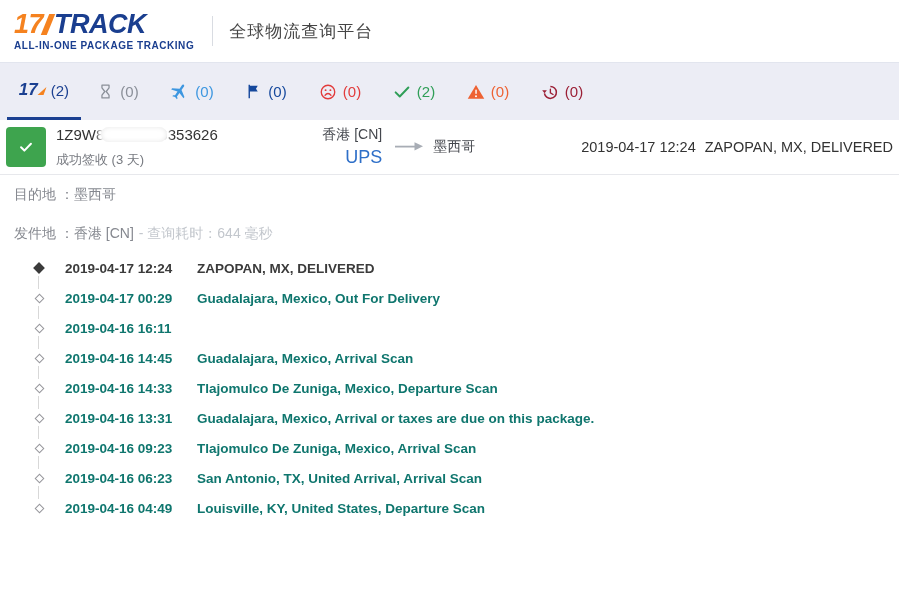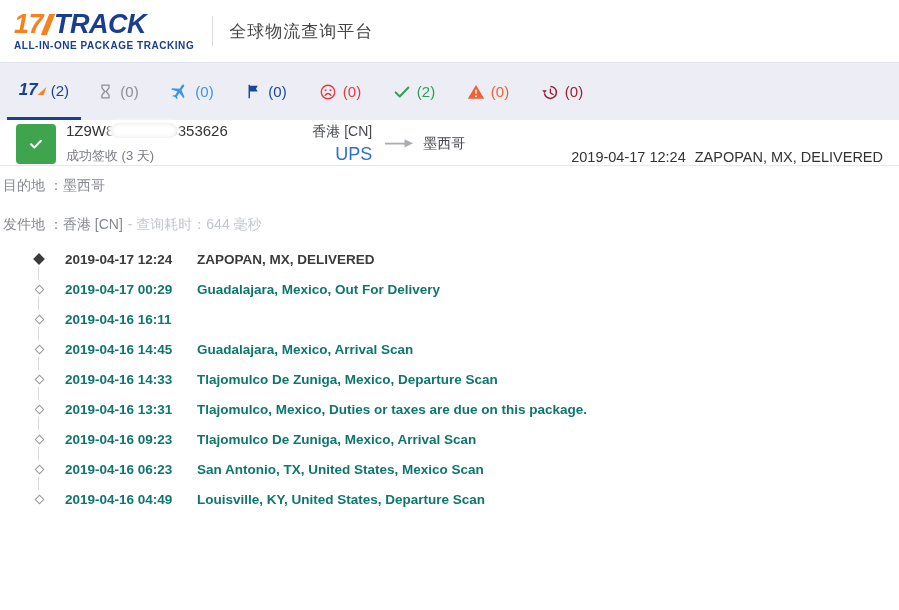--- a/index.html
+++ b/index.html
@@ -26,42 +26,42 @@
   .tab { display:flex; align-items:center; justify-content:center; gap:6px;
     min-width:74px; padding:0 6px; cursor:pointer; font-size:15px; }
   .tab.active { border-bottom:3px solid #1b4091; }
   .tab svg { display:block; }
   .seventeen { font-weight:800; font-style:italic; font-size:17px; display:flex; align-items:baseline; }
   .seventeen .wedge { display:inline-block; width:0; height:0; border-left:6px solid transparent;
     border-bottom:8px solid #f5821f; transform:skewX(-20deg); margin-left:1px; }
   .tab-count { white-space:nowrap; }
 
   
-  .pkg { height:46px; display:flex; align-items:flex-end; padding:0 16px;
+  .pkg { height:55px; display:flex; align-items:center; padding:0 6px;
     border-bottom:1px solid #e7e8ec; background:#fff; cursor:pointer; }
   .pkg-left { width:306px; display:flex; align-items:center; gap:10px; }
   .pkg-check { width:40px; height:40px; border-radius:4px; background:#3ea44e;
     display:flex; align-items:center; justify-content:center; flex:none; }
   .pkg-lines { display:flex; flex-direction:column; }
   .pkg-no { font-size:15px; color:#333; white-space:nowrap; display:flex; align-items:center; }
   .redacted { display:inline-block; width:66px; height:15px; background:#fff; border-radius:8px;
     box-shadow:0 0 4px 3px rgba(255,255,255,0.95), inset 0 0 5px rgba(0,0,0,0.10);
     margin:0 -8px 0 -3px; position:relative; z-index:2; }
   .pkg-status { font-size:13px; color:#777a80; margin-top:8px; }
   .pkg-route { display:flex; align-items:center; }
   .route-from { width:72px; text-align:right; display:flex; flex-direction:column; }
   .route-origin { font-size:14px; color:#44474d; white-space:nowrap; }
   .route-carrier { font-size:18px; color:#2e6fc8; margin-top:3px; cursor:pointer; }
   .route-arrow { margin:0 9px 0 12px; }
   .route-dest { font-size:14px; color:#44474d; white-space:nowrap; }
   .pkg-event { margin-left:106px; display:flex; gap:9px; white-space:nowrap;
     font-size:14.5px; color:#333; }
 
   
-  .details { padding-left:3px; color:#85888f; font-size:14px; }
+  .details { padding-left:14px; color:#85888f; font-size:14px; }
   .detail-row { height:39px; display:flex; align-items:center; }
   .detail-note { color:#c3c7cd; margin-left:5px; }
 
   
   .timeline { margin-top:0; }
   .tl-row { height:30px; display:flex; align-items:center; position:relative;
     font-size:13.5px; color:#0f766e;font-weight:bold; }
   .tl-row:not(:first-child)::before { content:""; position:absolute; left:38px; top:-7px;
     width:1px; height:13px; background:#d8d8d8; }
   .tl-marker { position:absolute; left:33px; width:12px; display:flex; justify-content:center; }
@@ -241,35 +241,35 @@
         <i class="dm"></i>
       </span>
     <span class="tl-time">2019-04-16 14:33</span>
     <span class="tl-status">Tlajomulco De Zuniga, Mexico, Departure Scan</span>
   </div>
     <div class="tl-row">
     <span class="tl-marker">
         <i class="dm"></i>
       </span>
     <span class="tl-time">2019-04-16 13:31</span>
-    <span class="tl-status">Tlajomulco, Mexico, Duties or taxes are due on this package.</span>
+    <span class="tl-status">Guadalajara, Mexico, Arrival or taxes are due on this package.</span>
   </div>
     <div class="tl-row">
     <span class="tl-marker">
         <i class="dm"></i>
       </span>
     <span class="tl-time">2019-04-16 09:23</span>
     <span class="tl-status">Tlajomulco De Zuniga, Mexico, Arrival Scan</span>
   </div>
     <div class="tl-row">
     <span class="tl-marker">
         <i class="dm"></i>
       </span>
     <span class="tl-time">2019-04-16 06:23</span>
-    <span class="tl-status">San Antonio, TX, United States, Mexico Scan</span>
+    <span class="tl-status">San Antonio, TX, United Arrival, Arrival Scan</span>
   </div>
     <div class="tl-row">
     <span class="tl-marker">
         <i class="dm"></i>
       </span>
     <span class="tl-time">2019-04-16 04:49</span>
     <span class="tl-status">Louisville, KY, United States, Departure Scan</span>
   </div>
   </div>
 

